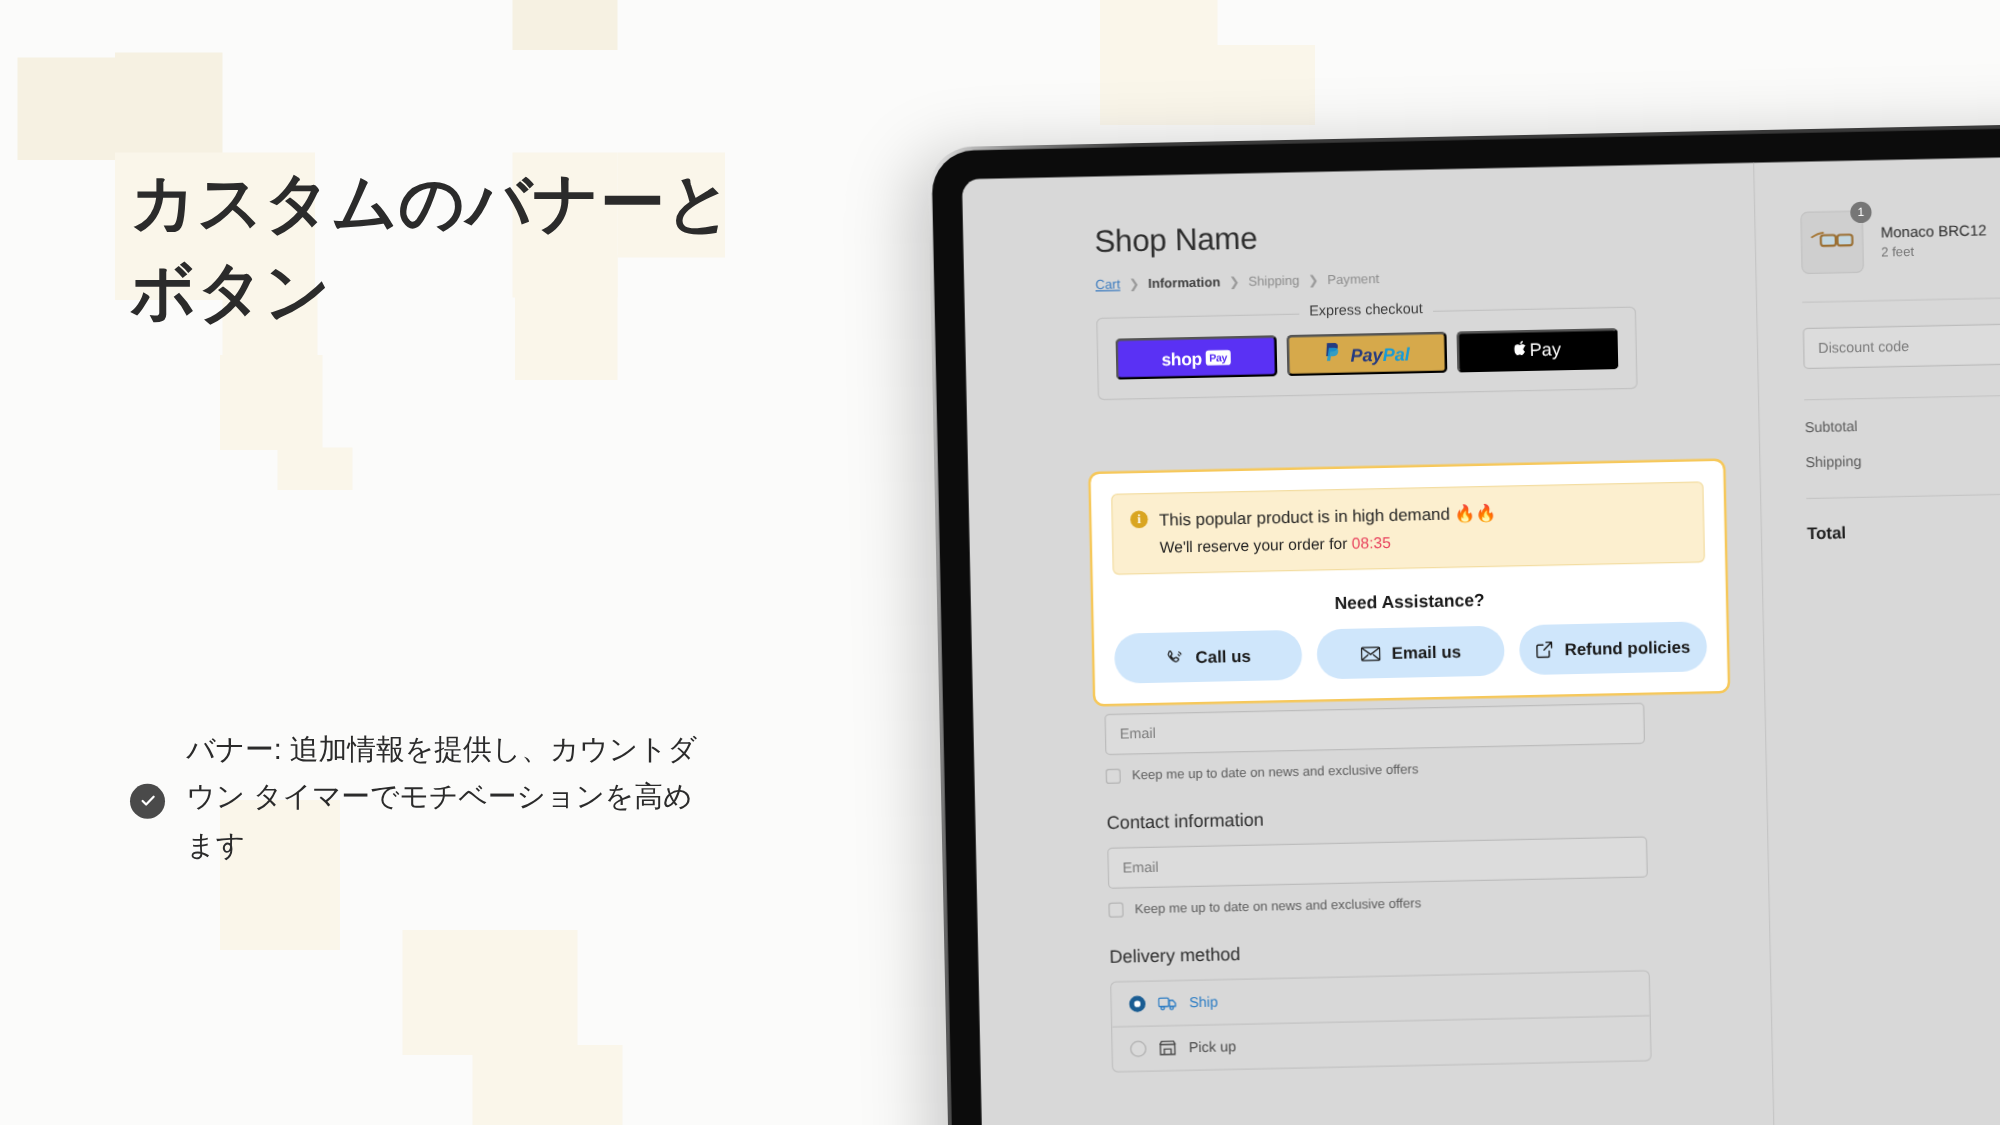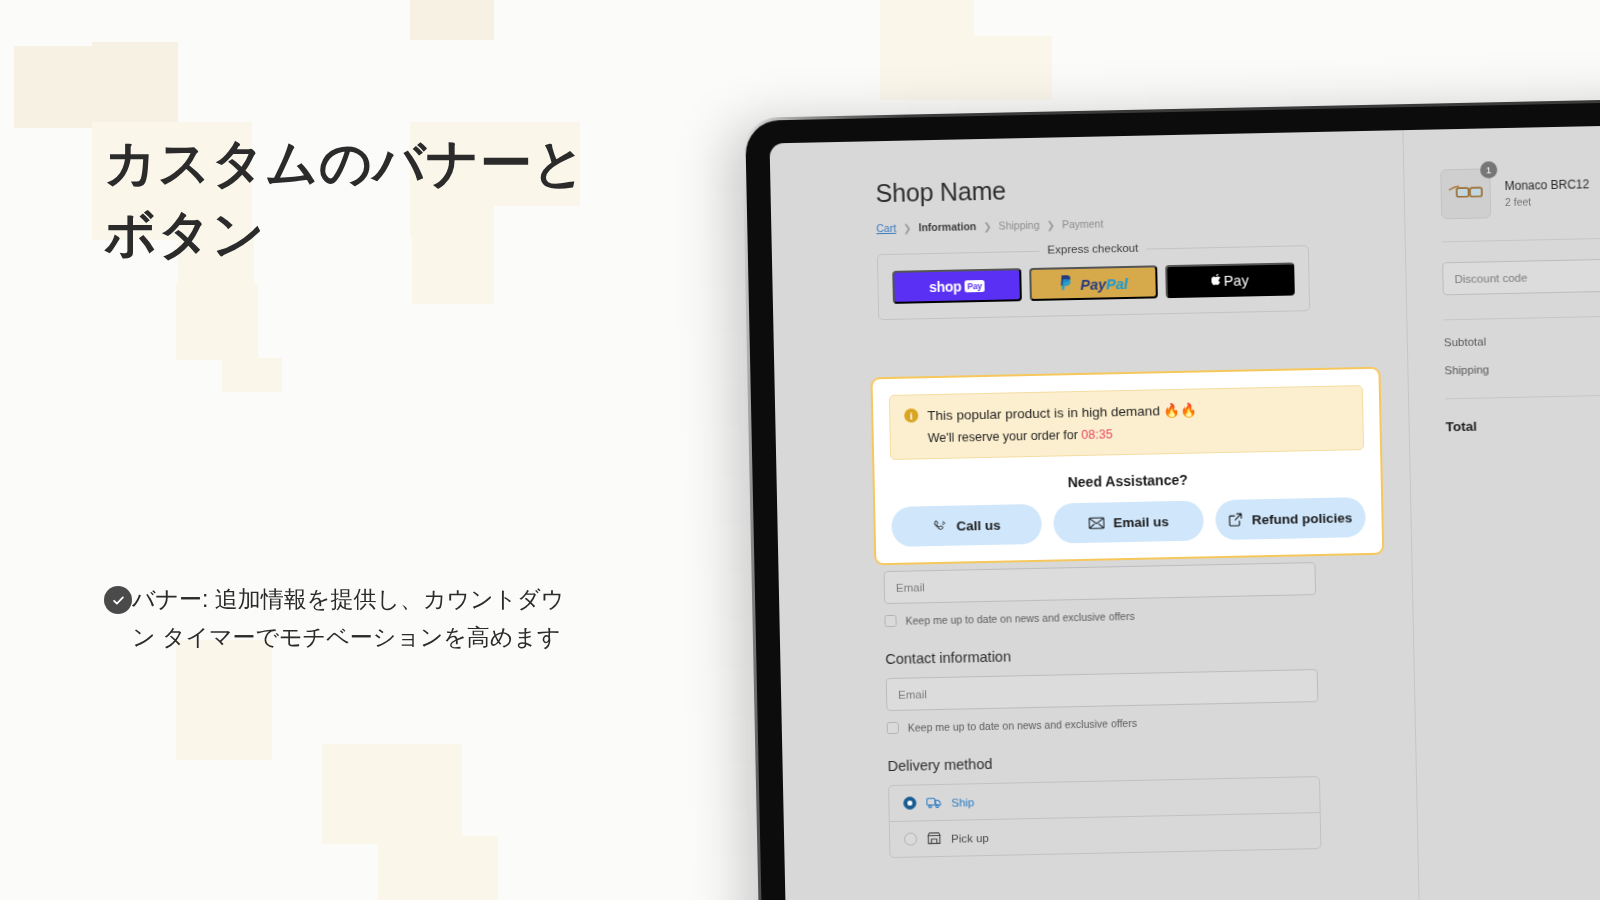--- a/index.html
+++ b/index.html
@@ -32,21 +32,22 @@
     letter-spacing: 0.5px;
     color: #2b2b2b;
   }
   .bullets {
     position: absolute;
     left: 104px; top: 580px;
     width: 470px;
   }
   .bullet {
     display: flex;
-    align-items: flex-start;
+    align-items: center;
+    gap: 17px;
     margin-bottom: 38px;
   }
   .bullet-icon {
     flex: 0 0 auto;
     width: 28px; height: 28px;
     border-radius: 50%;
     background: #4a4a4a;
     display: flex;
     align-items: center;
     justify-content: center;

